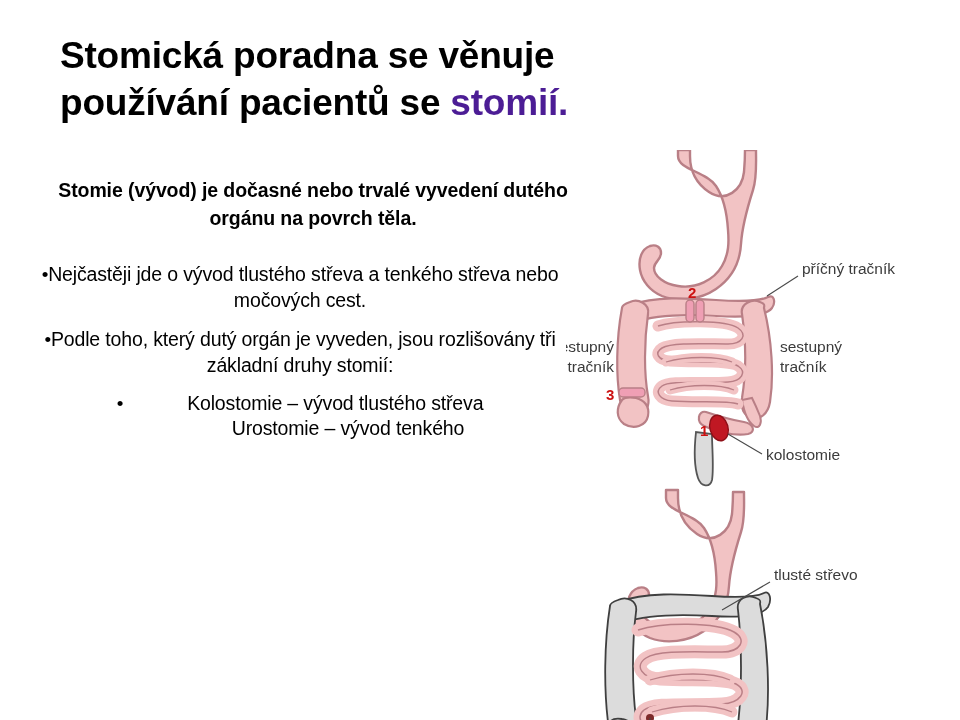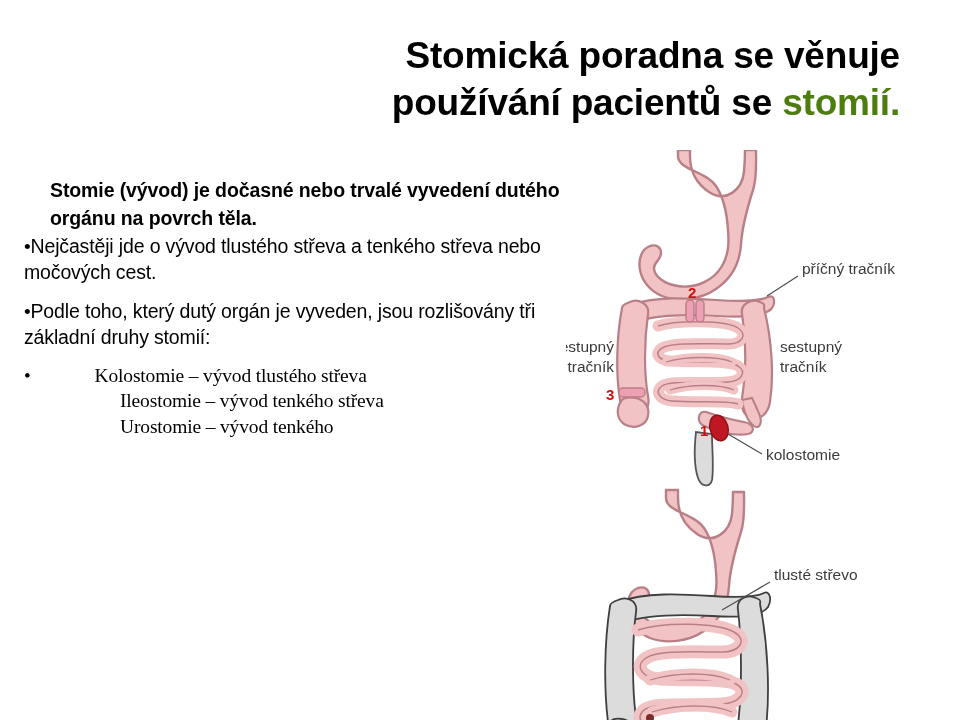--- a/index.html
+++ b/index.html
@@ -15,65 +15,65 @@
     overflow: hidden;
     position: relative;
   }
 
   
   #slide-title {
     position: absolute;
     left: 60px;
     top: 32px;
     width: 840px;
-    text-align: right;
+    text-align: left;
     font-size: 37px;
     font-weight: bold;
     line-height: 1.28;
     letter-spacing: -0.2px;
     color: #000000;
   }
-  #slide-title .accent { color: #4d7c0f; }
+  #slide-title .accent { color: #4c1d95; }
 
   
   #text-column {
     position: absolute;
     left: 24px;
     top: 176px;
     width: 552px;
+    text-align: center;
   }
   #lead-paragraph {
     margin: 0 0 0 26px;
     font-size: 19.5px;
     font-weight: bold;
     line-height: 1.45;
     letter-spacing: -0.1px;
   }
   .bullet-block {
-    margin-top: 0;
+    margin-top: 28px;
     font-size: 19.5px;
     line-height: 1.34;
     letter-spacing: -0.15px;
   }
   .bullet-block .bullet-mark {
     font-size: 19px;
     line-height: 1;
   }
   .bullet-para {
     margin: 0 0 13px 0;
     text-indent: 0;
   }
   .bullet-para:last-child { margin-bottom: 0; }
 
   .triple-block {
     margin: 0 0 13px 0;
     font-size: 19.5px;
     line-height: 1.3;
     letter-spacing: -0.15px;
-    font-family: Liberation Serif, serif;
   }
   .triple-block .tb-row { display: block; white-space: pre; }
   .triple-block .tb-indent { padding-left: 96px; }
 
   
   #diagram-column {
     position: absolute;
     left: 566px;
     top: 150px;
     width: 394px;
@@ -109,21 +109,20 @@
   </p>
 
   <div class="bullet-block">
 
     <p class="bullet-para"><span class="bullet-mark">•</span><span>Nejčastěji jde o vývod tlustého střeva a tenkého střeva nebo močových cest.</span></p>
 
     <p class="bullet-para"><span class="bullet-mark">•</span><span>Podle toho, který dutý orgán je vyveden, jsou rozlišovány tři základní druhy stomií:</span></p>
 
     <div class="triple-block">
       <span class="tb-row"><span class="bullet-mark">•</span><span style="padding-left:64px">Kolostomie – vývod tlustého střeva</span></span>
-      <span class="tb-row tb-indent">Ileostomie – vývod tenkého střeva</span>
       <span class="tb-row tb-indent">Urostomie – vývod tenkého</span>
     </div>
 
 
   </div>
 </div>
 
 <div id="diagram-column">
 <svg width="394" height="570" viewBox="0 0 394 570" xmlns="http://www.w3.org/2000/svg">
 

